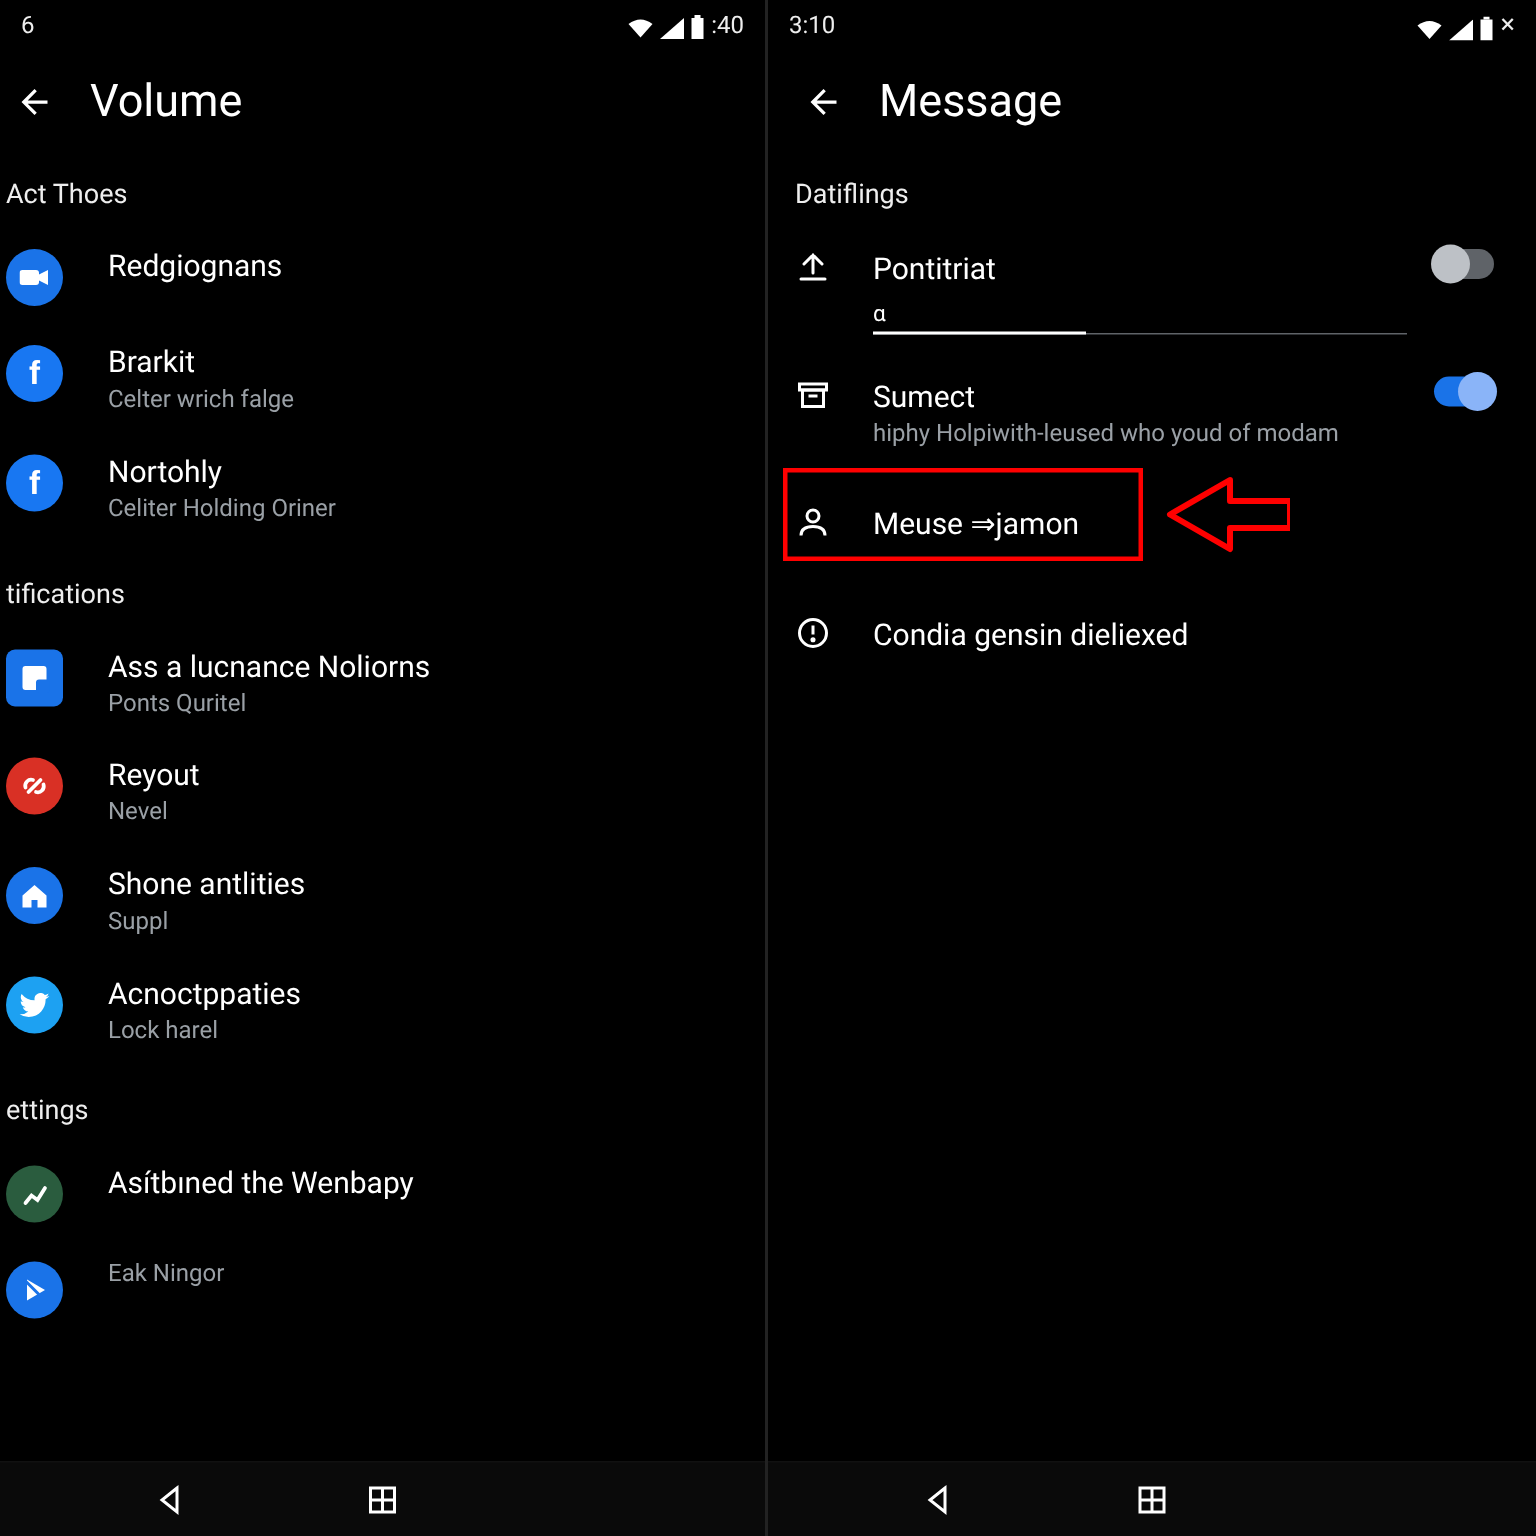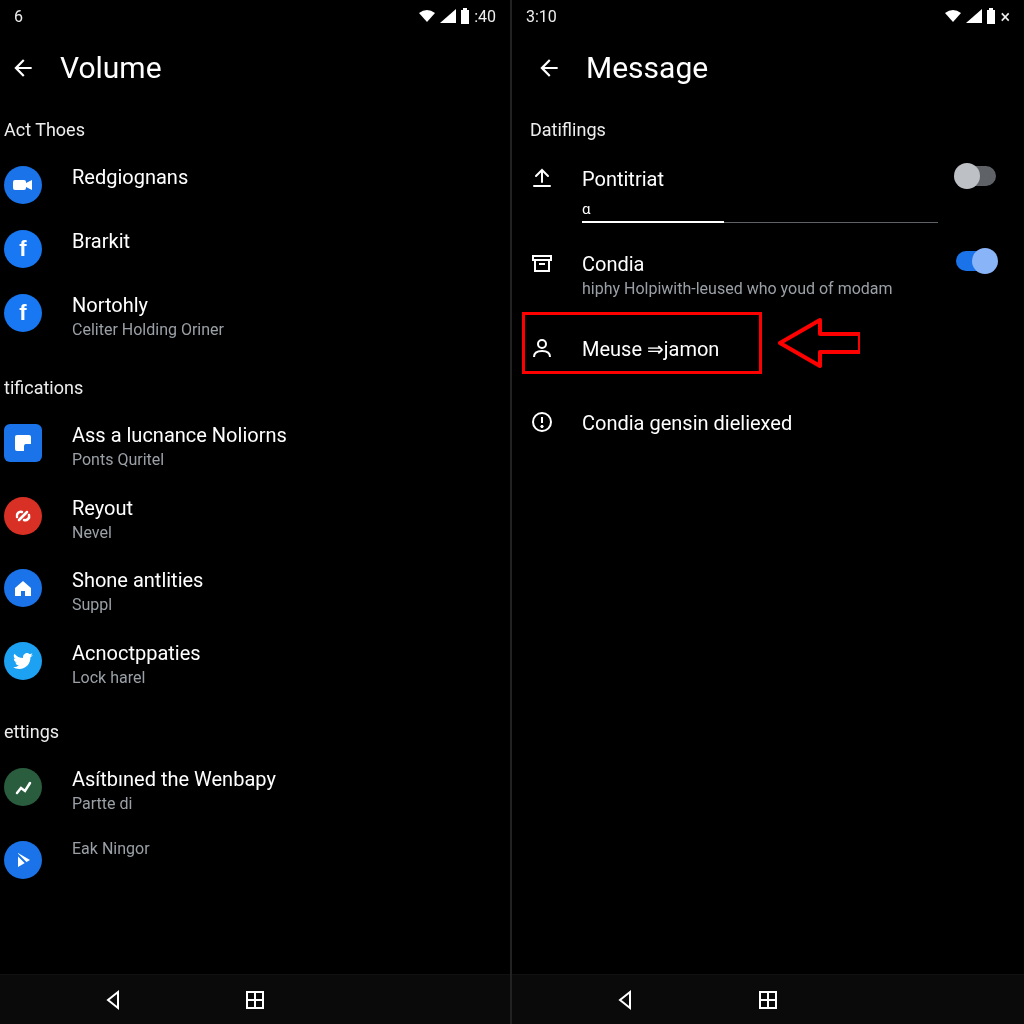--- a/index.html
+++ b/index.html
@@ -1,20 +1,20 @@
 <!DOCTYPE html>
 <html><head>
 <meta charset="utf-8">
 <style>
 * { margin: 0; padding: 0; box-sizing: border-box; font-family: Roboto, -apple-system, sans-serif; }
 body { background: #000; color: #fff; width: 1024px; height: 1024px; display: flex; overflow: hidden; }
 .screen { width: 512px; height: 1024px; background: #000; position: relative; display: flex; flex-direction: column; }
 .screen-left { border-right: 2px solid #222; }
 .statusbar { height: 32px; display: flex; justify-content: space-between; align-items: center; padding: 0 14px; font-size: 16px; color: #eee; }
-.status-right { display: flex; align-items: center; gap: 4px; }
+.status-right { display: flex; align-items: flex-end; gap: 4px; }
 .header { display: flex; align-items: center; padding: 18px 8px 22px 6px; gap: 20px; }
 .back-btn { width: 34px; height: 34px; display: flex; align-items: center; justify-content: center; cursor: pointer; }
 .header-title { font-size: 30px; font-weight: 400; color: #fff; }
 .content { flex: 1; overflow-y: auto; padding: 0 4px; }
 .section-label { font-size: 18px; color: #eee; padding: 12px 0 12px 0; font-weight: 400; }
 .item { display: flex; align-items: flex-start; padding: 12px 0; gap: 30px; cursor: pointer; min-height: 58px; }
 .item-icon { width: 38px; height: 38px; border-radius: 50%; display: flex; align-items: center; justify-content: center; flex-shrink: 0; margin-top: 2px; }
 .icon-blue { background: #1a73e8; }
 .icon-fb { background: #1877f2; }
 .icon-red { background: #d93025; }
@@ -83,20 +83,21 @@
         <div class="item-title">Redgiognans</div>
       </div>
     </div>
 
     <div class="item">
       <div class="item-icon icon-fb">
         <span style="color:#fff;font-weight:bold;font-size:22px;font-family:Arial;">f</span>
       </div>
       <div class="item-text">
         <div class="item-title">Brarkit</div>
+        <div class="item-sub">Celter wrich falge</div>
       </div>
     </div>
 
     <div class="item">
       <div class="item-icon icon-fb">
         <span style="color:#fff;font-weight:bold;font-size:22px;font-family:Arial;">f</span>
       </div>
       <div class="item-text">
         <div class="item-title">Nortohly</div>
         <div class="item-sub">Celiter Holding Oriner</div>
@@ -157,21 +158,20 @@
     <div class="section-label" style="padding-top:20px;">ettings</div>
 
     <div class="item">
       <div class="item-icon icon-green">
         <svg width="18" height="18" viewBox="0 0 18 18">
             <path d="M3 15 L7 10 L11 13 L16 5" stroke="#fff" stroke-width="2.5" fill="none" stroke-linecap="round"></path>
           </svg>
       </div>
       <div class="item-text">
         <div class="item-title">Asítbıned the Wenbapy</div>
-        <div class="item-sub">Partte di</div>
       </div>
     </div>
 
     <div class="item">
       <div class="item-icon icon-blue">
         <svg width="18" height="18" viewBox="0 0 18 18">
             <path d="M4 2 L16 9 L4 16 Z" fill="#fff"></path>
             <line x1="2" y1="2" x2="12" y2="12" stroke="#1a73e8" stroke-width="2"></line>
           </svg>
       </div>
@@ -247,21 +247,21 @@
 
     <div class="item-r">
       <div class="icon-outline">
         <svg width="24" height="24" viewBox="0 0 24 24">
             <rect x="3" y="5" width="18" height="4" stroke="#fff" stroke-width="2" fill="none"></rect>
             <rect x="5" y="9" width="14" height="11" stroke="#fff" stroke-width="2" fill="none"></rect>
             <line x1="9" y1="13" x2="15" y2="13" stroke="#fff" stroke-width="2"></line>
           </svg>
       </div>
       <div class="item-text">
-        <div class="item-title">Condia</div>
+        <div class="item-title">Sumect</div>
         <div class="item-sub">hiphy Holpiwith-leused who youd of modam</div>
       </div>
       <div class="item-right-control">
         <div class="toggle-on"></div>
       </div>
     </div>
 
     <div class="item-r" style="margin-top:8px;">
       <div class="icon-outline">
         <svg width="24" height="24" viewBox="0 0 24 24">

